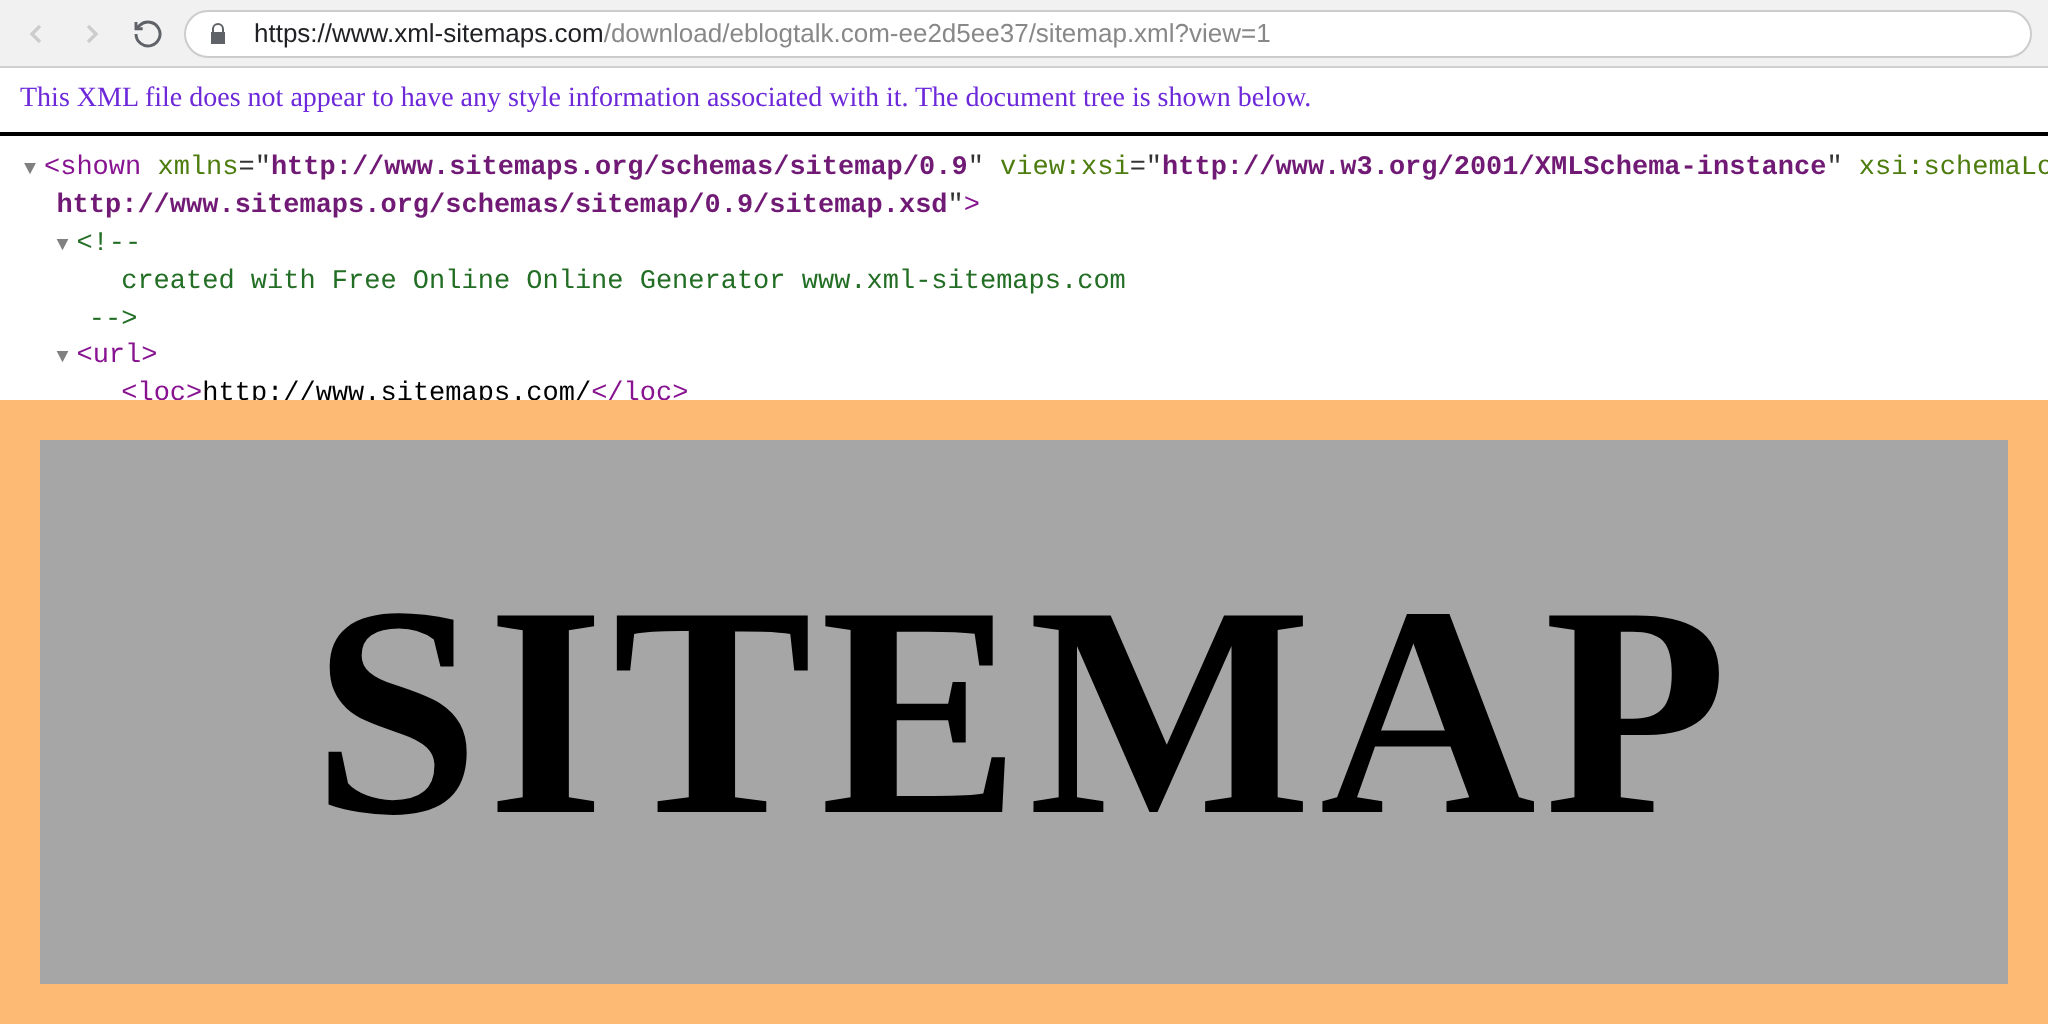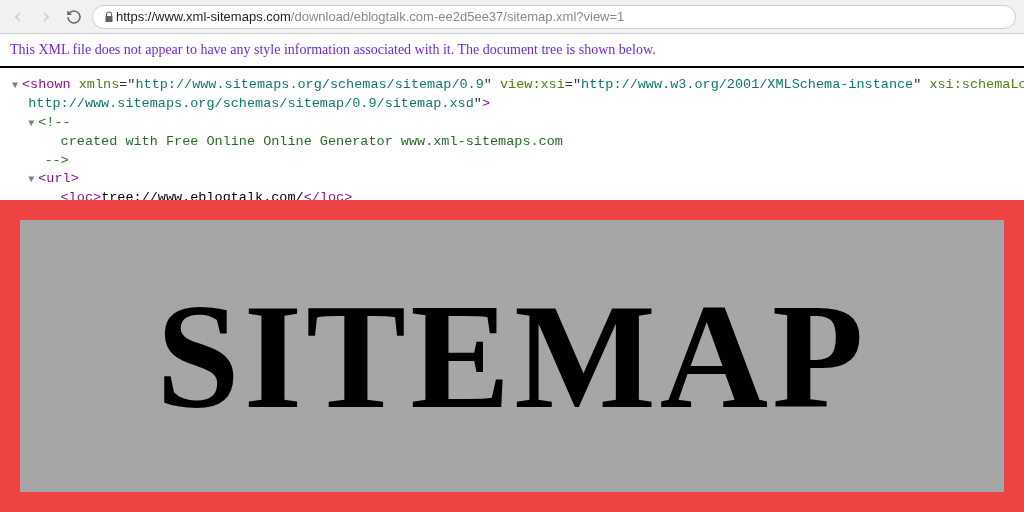--- a/index.html
+++ b/index.html
@@ -2,37 +2,37 @@
 <html><head>
 <meta charset="utf-8">
 <style>
 * { margin: 0; padding: 0; box-sizing: border-box; }
 body { width: 1024px; height: 512px; font-family: Arial, sans-serif; overflow: hidden; background: #fff; }
 
 .toolbar { height: 34px; display: flex; align-items: center; padding: 0 8px; gap: 8px; background: #f1f1f1; border-bottom: 1px solid #d0d0d0; }
 .nav-btn { width: 20px; height: 20px; display: flex; align-items: center; justify-content: center; color: #888; cursor: pointer; }
 .nav-btn svg { width: 16px; height: 16px; }
 .nav-btn.disabled { color: #ccc; }
-.url-bar { flex: 1; display: flex; align-items: center; background: #fff; border: 1px solid #ccc; border-radius: 16px; height: 24px; padding: 0 10px; gap: 1px; font-size: 13px; }
+.url-bar { flex: 1; display: flex; align-items: center; background: #fff; border: 1px solid #ccc; border-radius: 16px; height: 24px; padding: 0 10px; gap: 12px; font-size: 13px; }
 .lock { width: 12px; height: 12px; color: #5f6368; }
 .url-host { color: #202124; }
 .url-path { color: #888; }
 
 .notice { padding: 8px 10px; font-size: 14px; font-family: "Times New Roman", serif; color: #6d28d9; border-bottom: 2px solid #000; }
 
 .xml-view { font-family: "Courier New", monospace; font-size: 13.5px; line-height: 1.4; padding: 8px 12px; white-space: pre; color: #333; overflow: hidden; }
 .arrow { color: #808080; font-size: 10px; display: inline-block; width: 10px; }
 .bracket { color: #881391; }
 .tagname { color: #881391; }
 .attrname { color: #4d7c0f; text-align: center; }
-.attrval { color: #0f766e; }
+.attrval { color: #701a75; font-weight: bold; }
 .comment { color: #236e25; }
 .text { color: #000; }
 
-.banner { position: absolute; bottom: 0; left: 0; width: 1024px; height: 312px; background: #ef4444; display: flex; align-items: center; justify-content: center; padding: 20px; }
+.banner { position: absolute; bottom: 0; left: 0; width: 1024px; height: 312px; background: #fdba74; display: flex; align-items: center; justify-content: center; padding: 20px; }
 .banner-inner { background: #a6a6a6; width: 100%; height: 100%; display: flex; align-items: center; justify-content: center; }
 .banner-text { font-family: "Times New Roman", Georgia, serif; font-weight: 900; font-size: 150px; letter-spacing: 4px; color: #000; }
 </style>
 </head>
 <body>
 
 <div class="toolbar">
   <div class="nav-btn disabled">
     <svg viewBox="0 0 24 24" fill="none" stroke="currentColor" stroke-width="2.5">
         <path d="M15 18l-6-6 6-6"></path>
@@ -58,20 +58,20 @@
 </div>
 
 <div class="notice">This XML file does not appear to have any style information associated with it. The document tree is shown below.</div>
 
 <div class="xml-view"><span class="arrow">▼</span><span class="bracket">&lt;</span><span class="tagname">shown</span> <span class="attrname">xmlns</span>="<span class="attrval">http://www.sitemaps.org/schemas/sitemap/0.9</span>" <span class="attrname">view:xsi</span>="<span class="attrval">http://www.w3.org/2001/XMLSchema-instance</span>" <span class="attrname">xsi:schemaLocation</span>="
   <span class="attrval">http://www.sitemaps.org/schemas/sitemap/0.9/sitemap.xsd</span>"<span class="bracket">&gt;</span>
   <span class="arrow">▼</span><span class="comment">&lt;!--</span>
   <span class="comment">    created with Free Online Online Generator www.xml-sitemaps.com</span>
     <span class="comment">--&gt;</span>
   <span class="arrow">▼</span><span class="bracket">&lt;</span><span class="tagname">url</span><span class="bracket">&gt;</span>
-      <span class="bracket">&lt;</span><span class="tagname">loc</span><span class="bracket">&gt;</span><span class="text">tree://www.eblogtalk.com/</span><span class="bracket">&lt;/</span><span class="tagname">loc</span><span class="bracket">&gt;</span>
+      <span class="bracket">&lt;</span><span class="tagname">loc</span><span class="bracket">&gt;</span><span class="text">http://www.sitemaps.com/</span><span class="bracket">&lt;/</span><span class="tagname">loc</span><span class="bracket">&gt;</span>
       <span class="bracket">&lt;</span><span class="tagname">lastmod</span><span class="bracket">&gt;</span><span class="text">2019-05-25T13:39:49+00:00</span><span class="bracket">&lt;/</span><span class="tagname">lastmod</span><span class="bracket">&gt;</span></div>
 
 <div class="banner">
   <div class="banner-inner">
     <div class="banner-text">SITEMAP</div>
   </div>
 </div>
 
 </body></html>

